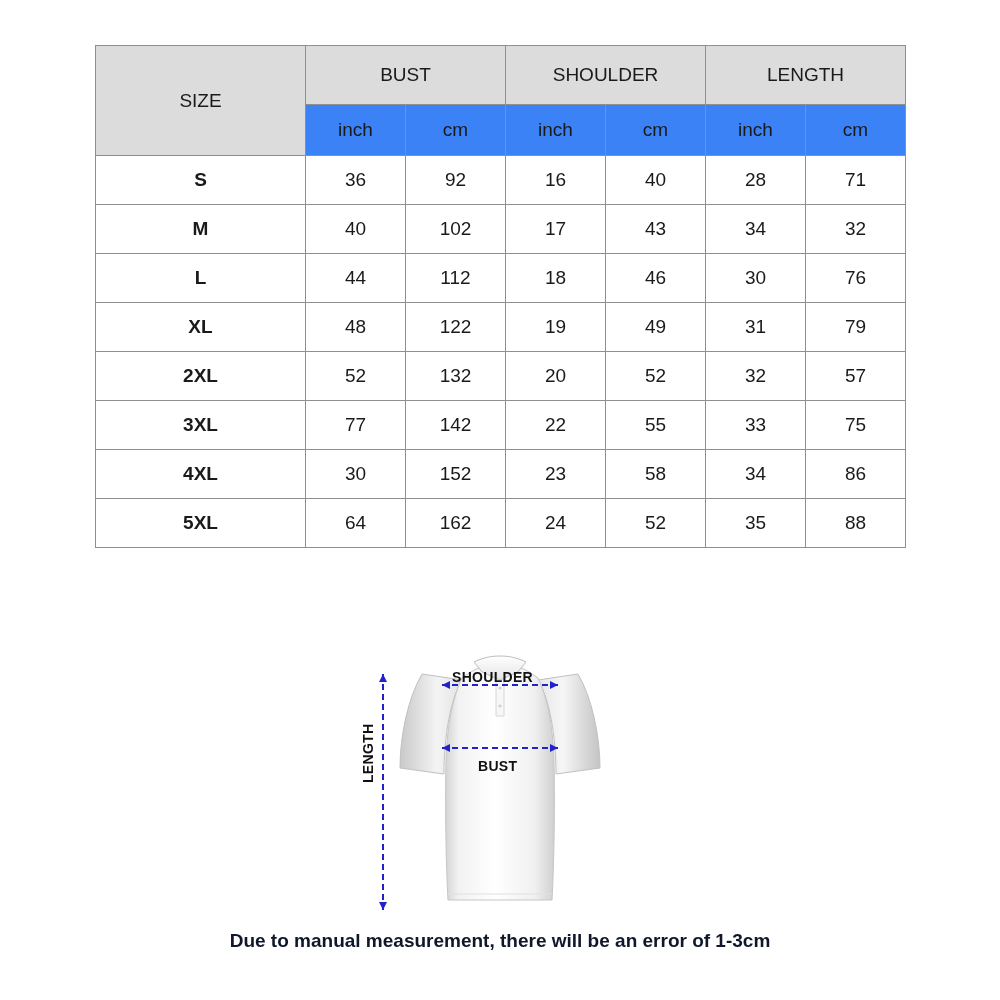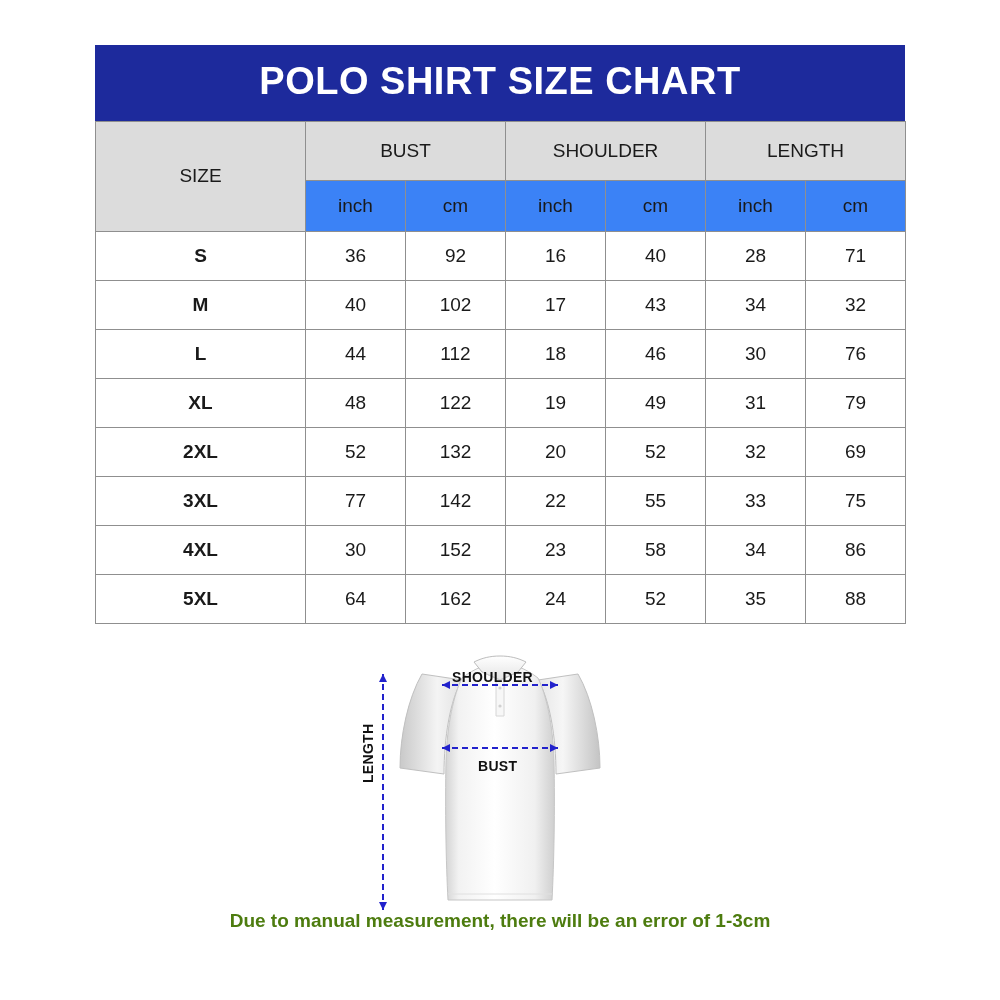--- a/index.html
+++ b/index.html
@@ -102,34 +102,33 @@
     left: 360px;
     top: 155px;
     transform: rotate(-90deg);
     transform-origin: left top;
     white-space: nowrap;
   }
 
   .note {
     position: absolute;
     left: 0;
-    top: 910px;
+    top: 930px;
     width: 1000px;
     text-align: center;
-    color: #4d7c0f;
+    color: #0f172a;
     font-size: 19px;
     font-weight: bold;
   }
 </style>
 </head>
 <body>
 
 <div class="chart-wrap">
 
-  <div class="chart-title">POLO SHIRT SIZE CHART</div>
 
   <table class="size-table">
     <colgroup>
       <col class="col-size">
       <col class="col-num">
         <col class="col-num">
       <col class="col-num">
         <col class="col-num">
       <col class="col-num">
         <col class="col-num">
@@ -186,21 +185,21 @@
         <td>31</td>
         <td>79</td>
       </tr>
       <tr class="data-row">
         <td class="size-cell">2XL</td>
         <td>52</td>
         <td>132</td>
         <td>20</td>
         <td>52</td>
         <td>32</td>
-        <td>69</td>
+        <td>57</td>
       </tr>
       <tr class="data-row">
         <td class="size-cell">3XL</td>
         <td>77</td>
         <td>142</td>
         <td>22</td>
         <td>55</td>
         <td>33</td>
         <td>75</td>
       </tr>

